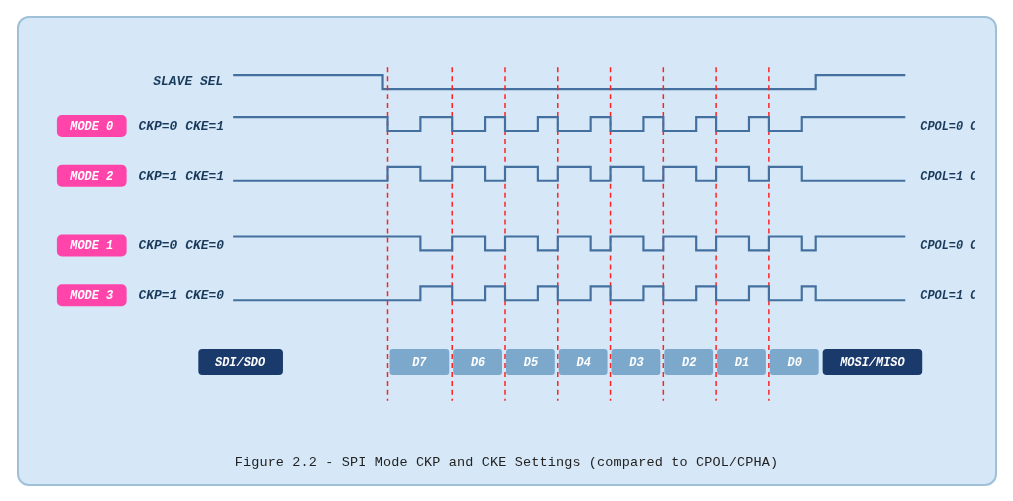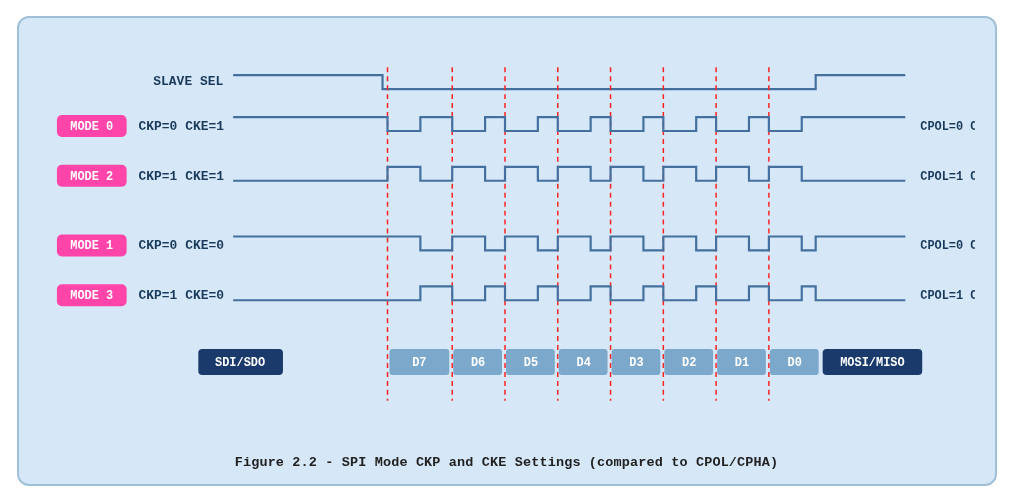--- a/index.html
+++ b/index.html
@@ -21,29 +21,30 @@
       border-radius: 12px;
       padding: 18px 20px 14px 20px;
       display: flex;
       flex-direction: column;
       align-items: center;
     }
     .diagram-area {
       width: 100%;
       flex: 1;
       position: relative;
+      font-style: italic;
     }
     svg.main-svg {
       width: 100%;
       height: 100%;
     }
     .caption {
       margin-top: 8px;
       font-size: 13.5px;
-      font-weight: bold;
+      font-weight: normal;
       color: #222;
       letter-spacing: 0.01em;
       font-family: 'Courier New', Courier, monospace;
       white-space: nowrap;
     }
   </style>
 </head>
 <body>
 
 <div class="outer">

